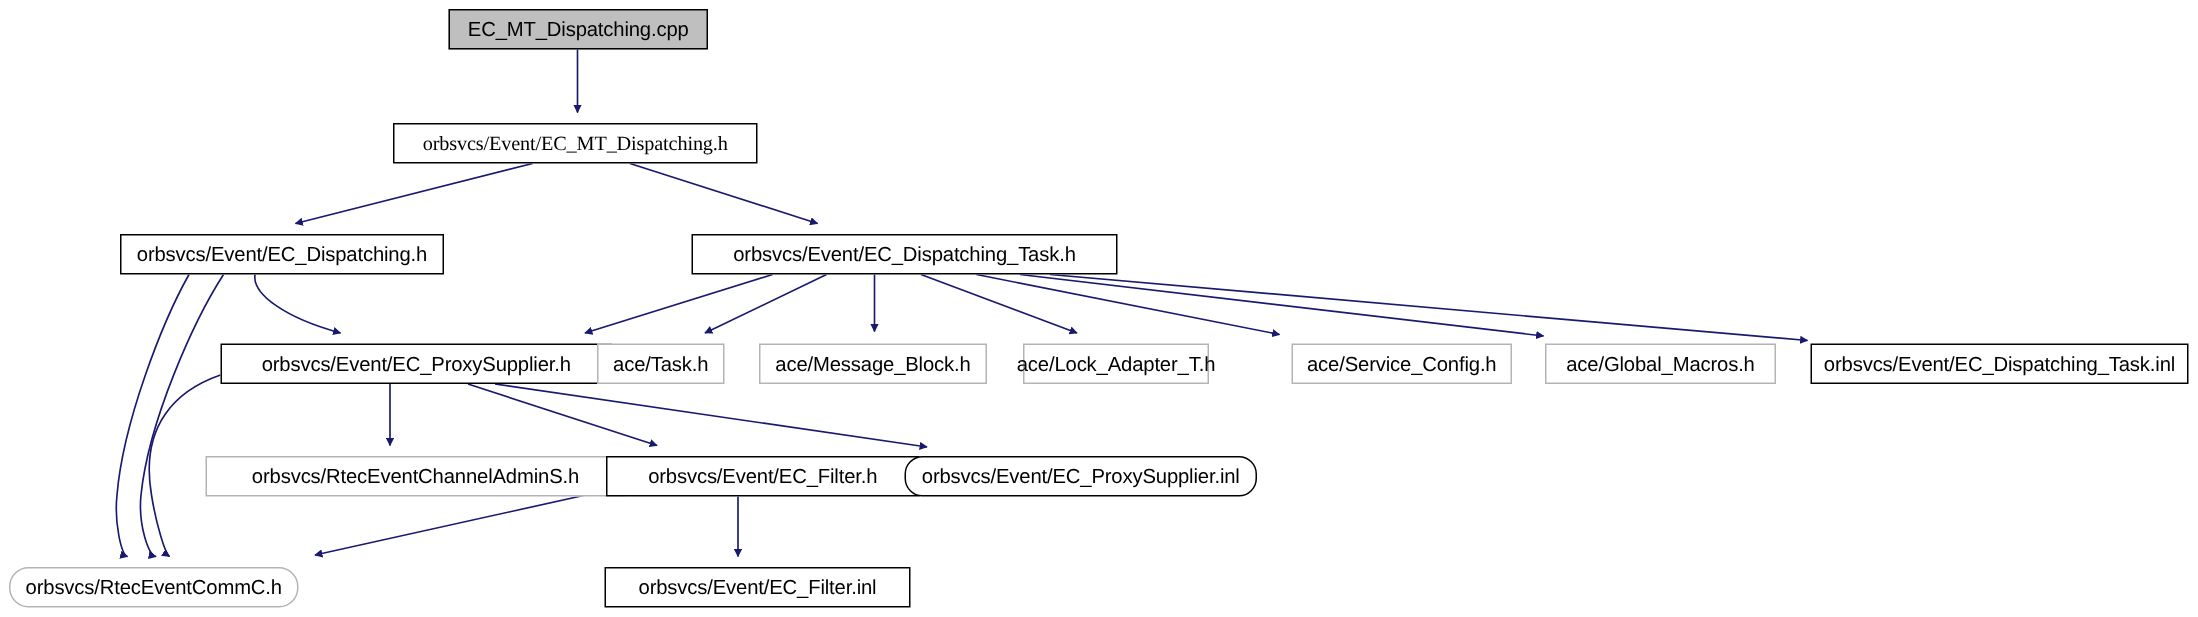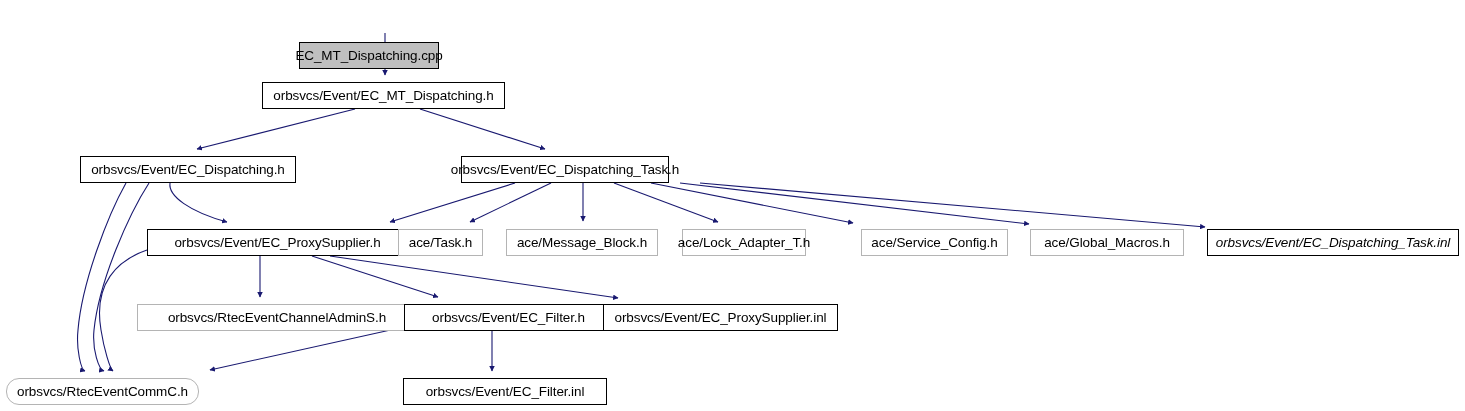--- a/index.html
+++ b/index.html
@@ -82,60 +82,60 @@
         <path d="M260,256 L260,297" fill="none" stroke="#191970" stroke-width="1.1" marker-end="url(#arrow)"></path>
         <path d="M312,256 L438,297" fill="none" stroke="#191970" stroke-width="1.1" marker-end="url(#arrow)"></path>
         <path d="M330,256 L618,298" fill="none" stroke="#191970" stroke-width="1.1" marker-end="url(#arrow)"></path>
         <path d="M147,250 C118,260 93,283 101,330 C104,349 110,369 113,371" fill="none" stroke="#191970" stroke-width="1.1" marker-end="url(#arrow)"></path>
         <path d="M404,327 L210,370" fill="none" stroke="#191970" stroke-width="1.1" marker-end="url(#arrow)"></path>
         <path d="M492,331 L492,371" fill="none" stroke="#191970" stroke-width="1.1" marker-end="url(#arrow)"></path>
       </g>
   </svg>
 
   <div id="nodes">
-      <div class="node root" style="left: 299px; top: 6px; width: 140px; margin-top: 36px;">
+      <div class="node root" style="left: 299px; top: 6px; width: 173px;">
         <span class="label">EC_MT_Dispatching.cpp</span>
       </div>
-      <div class="node" style="left: 262px; top: 82px; width: 243px;">
+      <div class="node" style="left: 262px; top: 82px; width: 243px; font-family: Liberation Serif, serif;">
         <span class="label">orbsvcs/Event/EC_MT_Dispatching.h</span>
       </div>
       <div class="node" style="left: 80px; top: 156px; width: 216px;">
         <span class="label">orbsvcs/Event/EC_Dispatching.h</span>
       </div>
-      <div class="node" style="left: 461px; top: 156px; width: 208px;">
+      <div class="node" style="left: 461px; top: 156px; width: 284px;">
         <span class="label">orbsvcs/Event/EC_Dispatching_Task.h</span>
       </div>
       <div class="node" style="left: 147px; top: 229px; width: 261px;">
         <span class="label">orbsvcs/Event/EC_ProxySupplier.h</span>
       </div>
       <div class="node ext" style="left: 398px; top: 229px; width: 85px;">
         <span class="label">ace/Task.h</span>
       </div>
       <div class="node ext" style="left: 506px; top: 229px; width: 152px;">
         <span class="label">ace/Message_Block.h</span>
       </div>
       <div class="node ext" style="left: 682px; top: 229px; width: 124px;">
         <span class="label">ace/Lock_Adapter_T.h</span>
       </div>
       <div class="node ext" style="left: 861px; top: 229px; width: 147px;">
         <span class="label">ace/Service_Config.h</span>
       </div>
       <div class="node ext" style="left: 1030px; top: 229px; width: 154px;">
         <span class="label">ace/Global_Macros.h</span>
       </div>
-      <div class="node" style="left: 1207px; top: 229px; width: 252px; font-style: italic;">
+      <div class="node" style="left: 1207px; top: 229px; width: 252px;">
         <span class="label">orbsvcs/Event/EC_Dispatching_Task.inl</span>
       </div>
       <div class="node ext" style="left: 137px; top: 304px; width: 280px;">
         <span class="label">orbsvcs/RtecEventChannelAdminS.h</span>
       </div>
       <div class="node" style="left: 404px; top: 304px; width: 209px;">
         <span class="label">orbsvcs/Event/EC_Filter.h</span>
       </div>
-      <div class="node" style="left: 603px; top: 304px; width: 235px;">
+      <div class="node" style="left: 603px; top: 304px; width: 235px; border-radius: 12px;">
         <span class="label">orbsvcs/Event/EC_ProxySupplier.inl</span>
       </div>
       <div class="node ext" style="left: 6px; top: 378px; width: 193px; border-radius: 13px;">
         <span class="label">orbsvcs/RtecEventCommC.h</span>
       </div>
       <div class="node" style="left: 403px; top: 378px; width: 204px;">
         <span class="label">orbsvcs/Event/EC_Filter.inl</span>
       </div>
     </div>
 

